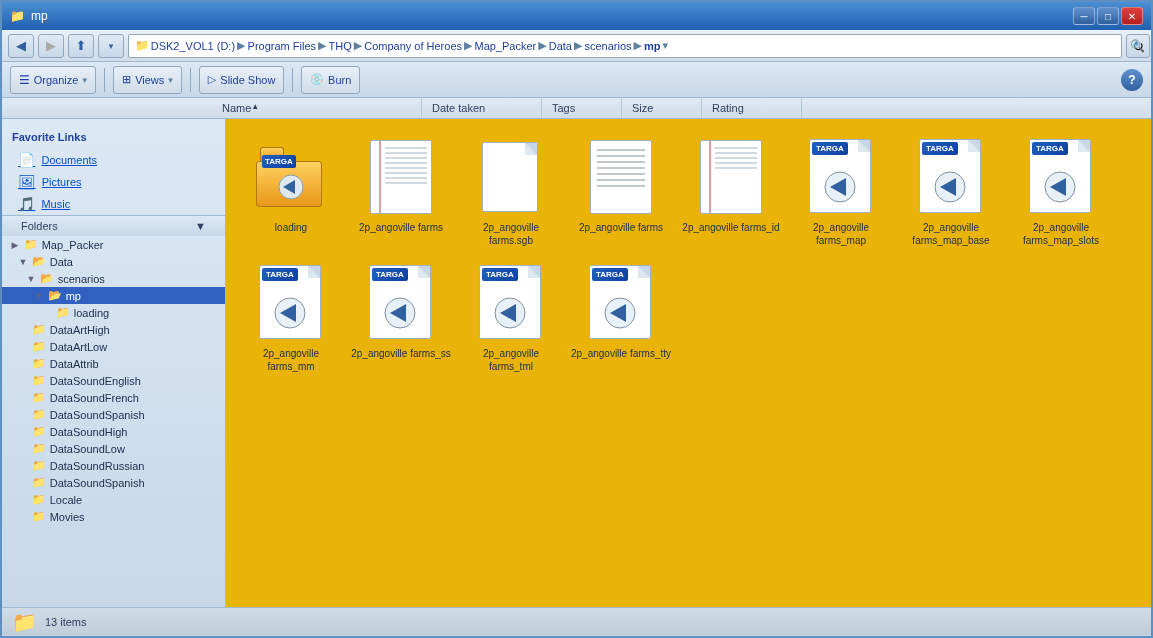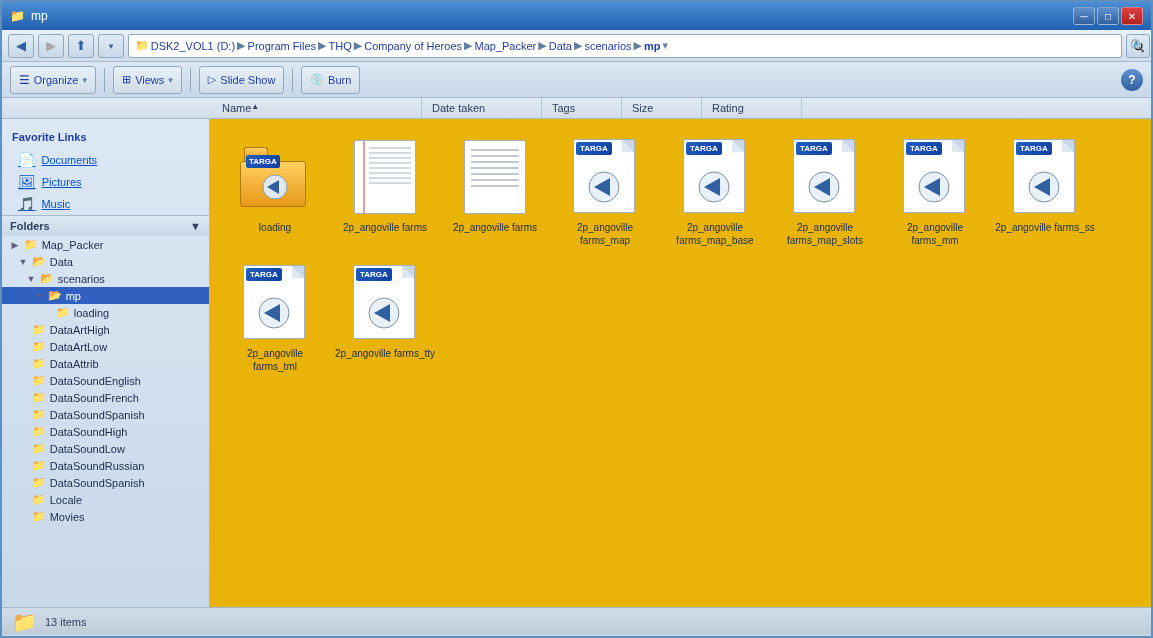--- a/index.html
+++ b/index.html
@@ -146,21 +146,21 @@
     .col-header.rating { width: 100px; }
 
     
     .main {
       display: flex;
       height: calc(638px - 28px - 32px - 36px - 26px - 28px);
     }
 
     
     .sidebar {
-      width: 208px;
+      width: 224px;
       background: linear-gradient(to bottom, #dce8f4, #c8d8e8);
       border-right: 1px solid #a0b8d0;
       overflow-y: auto;
       padding: 8px 0;
     }
     .sidebar-section-title {
       font-size: 11px;
       font-weight: bold;
       color: #2040a0;
       padding: 4px 10px 6px;
@@ -176,22 +176,22 @@
     .sidebar-link-icon { font-size: 14px; }
     .sidebar-more {
       display: flex; align-items: center; gap: 4px;
       padding: 3px 16px;
       font-size: 11px; color: #0050cc;
       cursor: pointer; text-decoration: underline;
     }
 
     .folders-header {
       display: flex; align-items: center; justify-content: space-between;
-      padding: 4px 8px;
-      font-size: 11px; font-weight: bold; color: #304060;
+      padding: 4px 19px;
+      font-size: 11px; font-weight: normal; color: #304060;
       border-top: 1px solid #a0b8d0;
       background: linear-gradient(to bottom, #dce8f4, #c8d8e8);
       cursor: pointer;
     }
     .folder-tree {
       font-size: 11px;
       color: #203050;
       overflow-y: auto;
     }
     .tree-item {
@@ -491,40 +491,67 @@
               <div style="height:2px;background:#d0d8e0;margin-bottom:3px;"></div>
               <div style="height:2px;background:#d0d8e0;"></div>
             </div>
           </div>
         </div>
       </div>
       <div class="file-label">2p_angoville farms</div>
     </div>
 
 
+    <div class="file-item">
+      <div class="file-icon-wrapper">
+        <div style="position:relative;width:62px;height:74px;">
+          <div style="width:56px;height:70px;background:white;border:1px solid #a0b0c0;border-radius:2px;position:absolute;top:2px;left:2px;">
+            <div style="position:absolute;top:0;right:0;width:0;height:0;border-left:12px solid #dde8f0;border-top:12px solid #c8d8e8;"></div>
+          </div>
+        </div>
+      </div>
+      <div class="file-label">2p_angoville farms.sgb</div>
+    </div>
 
     <div class="file-item">
       <div class="file-icon-wrapper">
         <div style="position:relative;width:62px;height:74px;">
           <div style="width:62px;height:74px;background:white;border:1px solid #a0b0c0;border-radius:2px;">
             <div style="padding:8px 6px;">
               <div style="height:2px;background:#c0c8d0;margin-bottom:4px;"></div>
               <div style="height:2px;background:#c0c8d0;margin-bottom:4px;"></div>
               <div style="height:2px;background:#c0c8d0;margin-bottom:4px;"></div>
               <div style="height:2px;background:#c0c8d0;margin-bottom:4px;"></div>
               <div style="height:2px;background:#c0c8d0;margin-bottom:4px;"></div>
               <div style="height:2px;background:#c0c8d0;margin-bottom:4px;"></div>
               <div style="height:2px;background:#c0c8d0;"></div>
             </div>
           </div>
         </div>
       </div>
       <div class="file-label">2p_angoville farms</div>
     </div>
 
+    <div class="file-item">
+      <div class="file-icon-wrapper">
+        <div style="position:relative;width:62px;height:74px;">
+          <div style="width:62px;height:74px;background:white;border:1px solid #a0b0c0;border-radius:2px;position:relative;">
+            <div style="position:absolute;top:0;bottom:0;left:8px;width:2px;background:#e0a0a0;"></div>
+            <div style="padding:6px 4px 4px 14px;">
+              <div style="height:2px;background:#d0d8e0;margin-bottom:3px;"></div>
+              <div style="height:2px;background:#d0d8e0;margin-bottom:3px;"></div>
+              <div style="height:2px;background:#d0d8e0;margin-bottom:3px;"></div>
+              <div style="height:2px;background:#d0d8e0;margin-bottom:3px;"></div>
+              <div style="height:2px;background:#d0d8e0;"></div>
+            </div>
+          </div>
+        </div>
+      </div>
+      <div class="file-label">2p_angoville farms_id</div>
+    </div>
 
     <div class="file-item">
       <div class="file-icon-wrapper">
         <div style="position:relative;width:64px;height:76px;">
           <div style="width:62px;height:74px;background:white;border:1px solid #a0b0c0;border-radius:2px;position:absolute;top:0;left:0;">
             <div style="position:absolute;top:0;right:0;width:0;height:0;border-left:12px solid #dde8f0;border-top:12px solid #c8d8e8;"></div>
             <div style="position:absolute;top:2px;left:2px;background:linear-gradient(135deg,#2060c0,#1040a0);color:white;font-size:8px;font-weight:bold;padding:2px 4px;border-radius:2px;">TARGA</div>
             <div style="position:absolute;bottom:8px;left:50%;transform:translateX(-50%);width:40px;height:34px;">
               <svg width="40" height="34" viewBox="0 0 40 34">
                 <circle cx="20" cy="17" r="15" fill="#e8f0f8" stroke="#8090a0" stroke-width="1"></circle>

